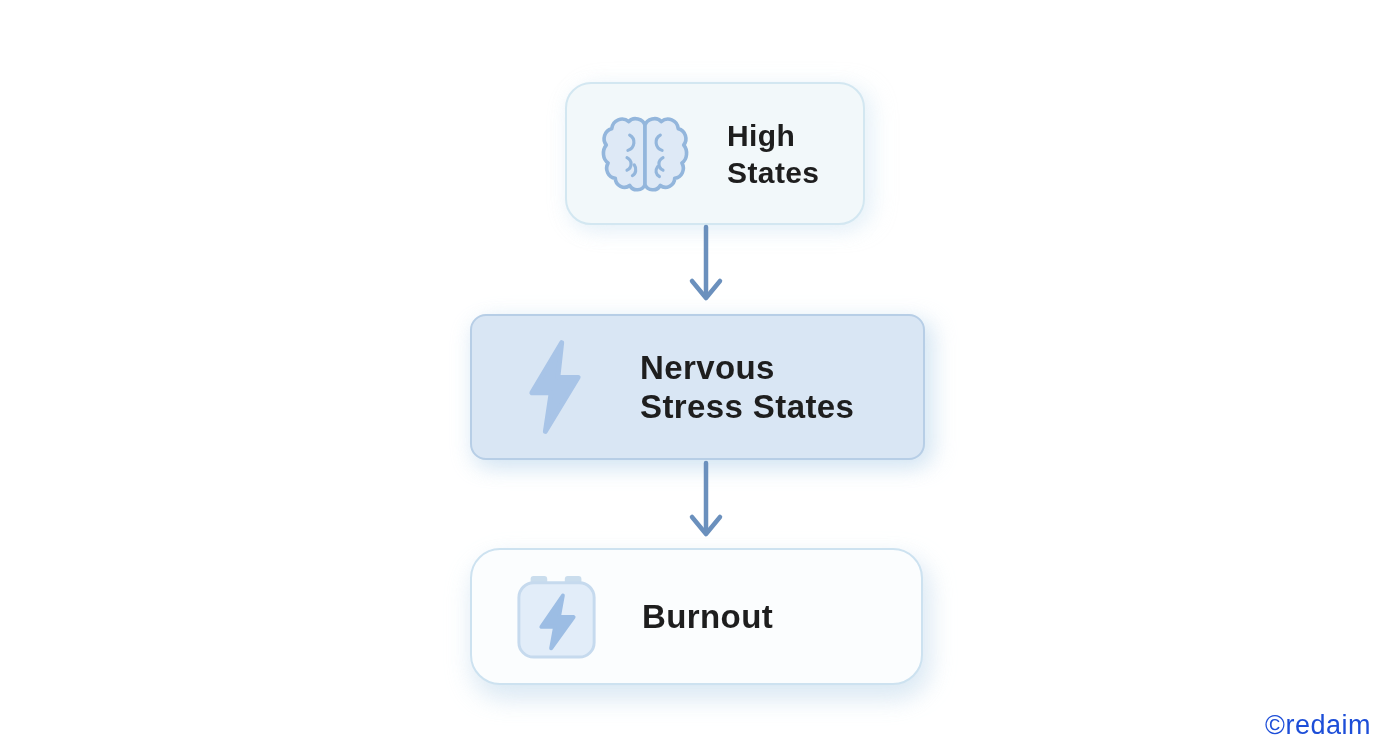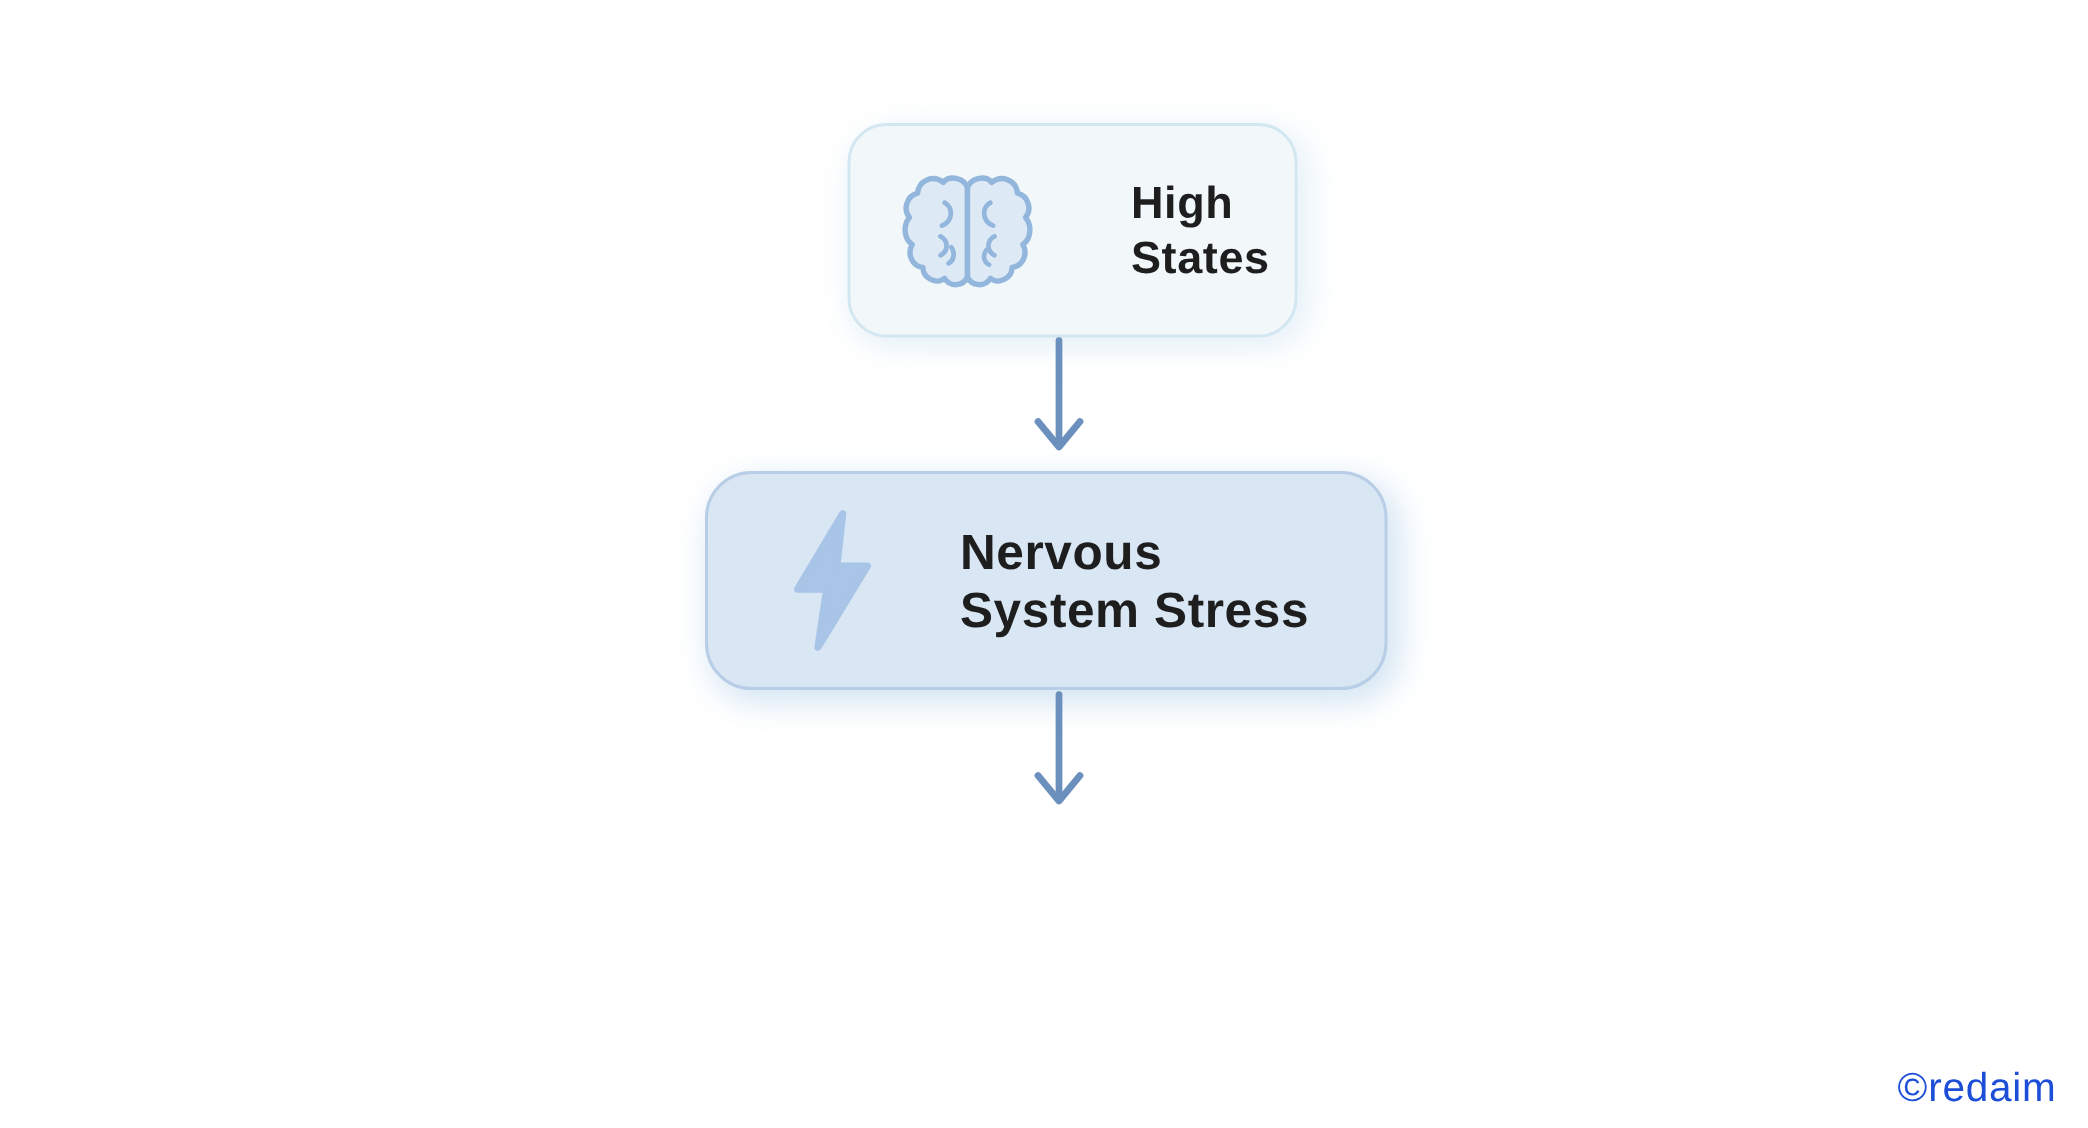--- a/index.html
+++ b/index.html
@@ -29,32 +29,31 @@
   .node-title .line { display: block; }
 
   
   #node-high-stress {
     left: 565px; top: 82px;
     width: 300px; height: 143px;
     background: #f2f8fa;
     border: 2px solid #d3e7f1;
     border-radius: 26px;
     box-shadow: 10px 4px 22px rgba(205,228,244,0.35), 0 6px 18px rgba(195,220,240,0.25);
-    gap: 27px;
   }
   #node-high-stress .icon-wrap { margin-left: 33px; width: 90px; height: 86px; }
   #node-high-stress .node-title { margin-left: 37px; font-size: 30px; line-height: 37px; }
 
   
   #node-nervous {
     left: 470px; top: 314px;
     width: 455px; height: 146px;
     background: #d9e6f4;
     border: 2px solid #b7cee6;
-    border-radius: 31px;
+    border-radius: 16px;
     box-shadow: 10px 6px 22px rgba(185,212,236,0.45), 0 8px 20px rgba(180,208,234,0.3);
   }
   #node-nervous .icon-wrap { margin-left: 54px; width: 58px; height: 98px; }
   #node-nervous .node-title { margin-left: 56px; font-size: 33px; line-height: 39px; }
 
   
   #node-burnout {
     left: 470px; top: 548px;
     width: 453px; height: 137px;
     background: #fbfdfe;
@@ -122,27 +121,40 @@
   </div>
 
   <div class="node" id="node-nervous">
     <span class="icon-wrap">
       <svg viewBox="0 0 60 100" aria-hidden="true">
         <path d="M37 4 L6 56 L26 56 L20 96 L54 40 L33 40 Z" fill="#a8c4e7" stroke="#a8c4e7" stroke-width="5" stroke-linejoin="round"></path>
       </svg>
     </span>
     <span class="node-title">
       <span class="line">Nervous</span>
-      <span class="line">System Stress</span>
+      <span class="line">Stress States</span>
     </span>
   </div>
 
   <div class="arrow" id="arrow-2">
     <svg viewBox="0 0 44 88" aria-hidden="true">
       <path d="M22 3 L22 70" stroke="#6b90bd" stroke-width="4.5" stroke-linecap="round" fill="none"></path>
       <path d="M8 57 L22 74 L36 57" stroke="#6b90bd" stroke-width="4.5" stroke-linecap="round" stroke-linejoin="round" fill="none"></path>
     </svg>
   </div>
 
+  <div class="node" id="node-burnout">
+    <span class="icon-wrap">
+      <svg viewBox="0 0 88 88" aria-hidden="true">
+        <rect x="17" y="2" width="17" height="12" rx="3" fill="#cadded"></rect>
+        <rect x="52" y="2" width="17" height="12" rx="3" fill="#cadded"></rect>
+        <rect x="5" y="9" width="77" height="76" rx="15" fill="#e2edf9" stroke="#c6daee" stroke-width="3"></rect>
+        <path d="M50 22 L28 54 L42 54 L38 76 L61 44 L46 44 Z" fill="#9cbde4" stroke="#9cbde4" stroke-width="4" stroke-linejoin="round"></path>
+      </svg>
+    </span>
+    <span class="node-title">
+      <span class="line">Burnout</span>
+    </span>
+  </div>
 
   <div id="watermark">©redaim</div>
 
 </div>
 
 </body></html>

